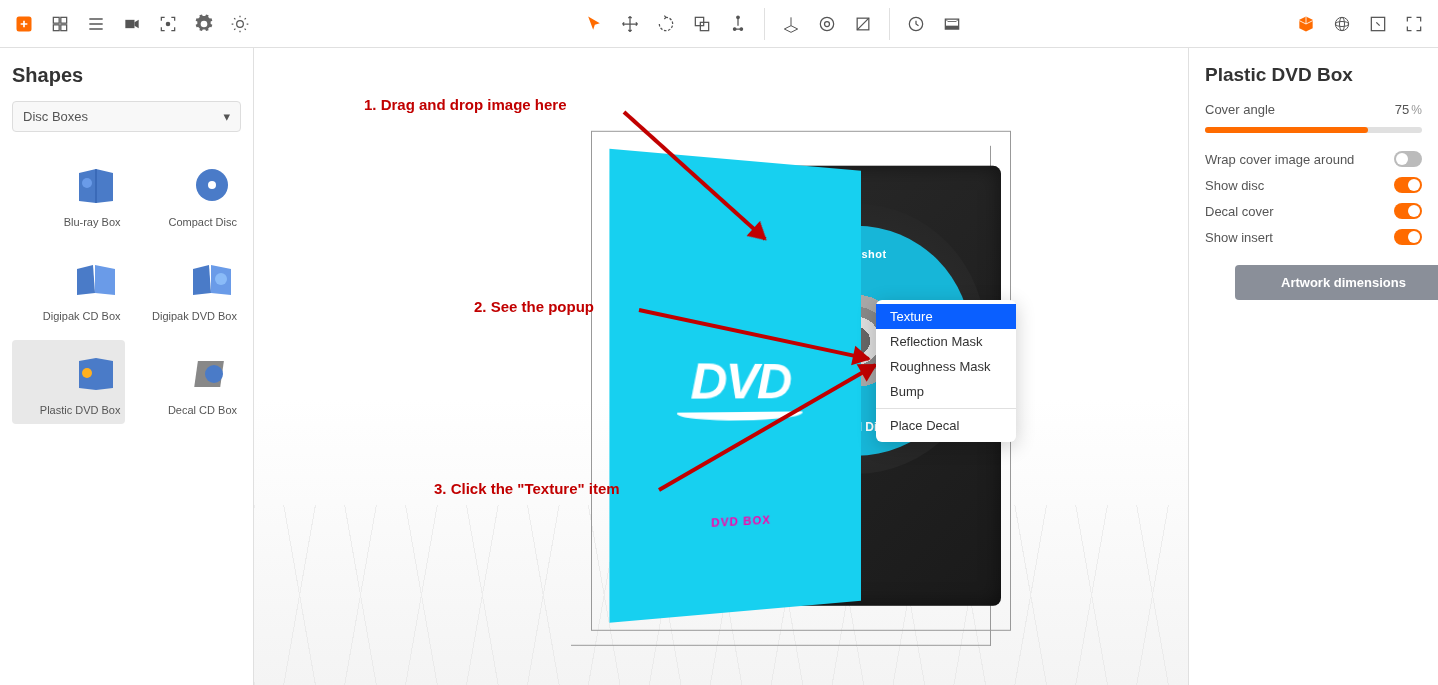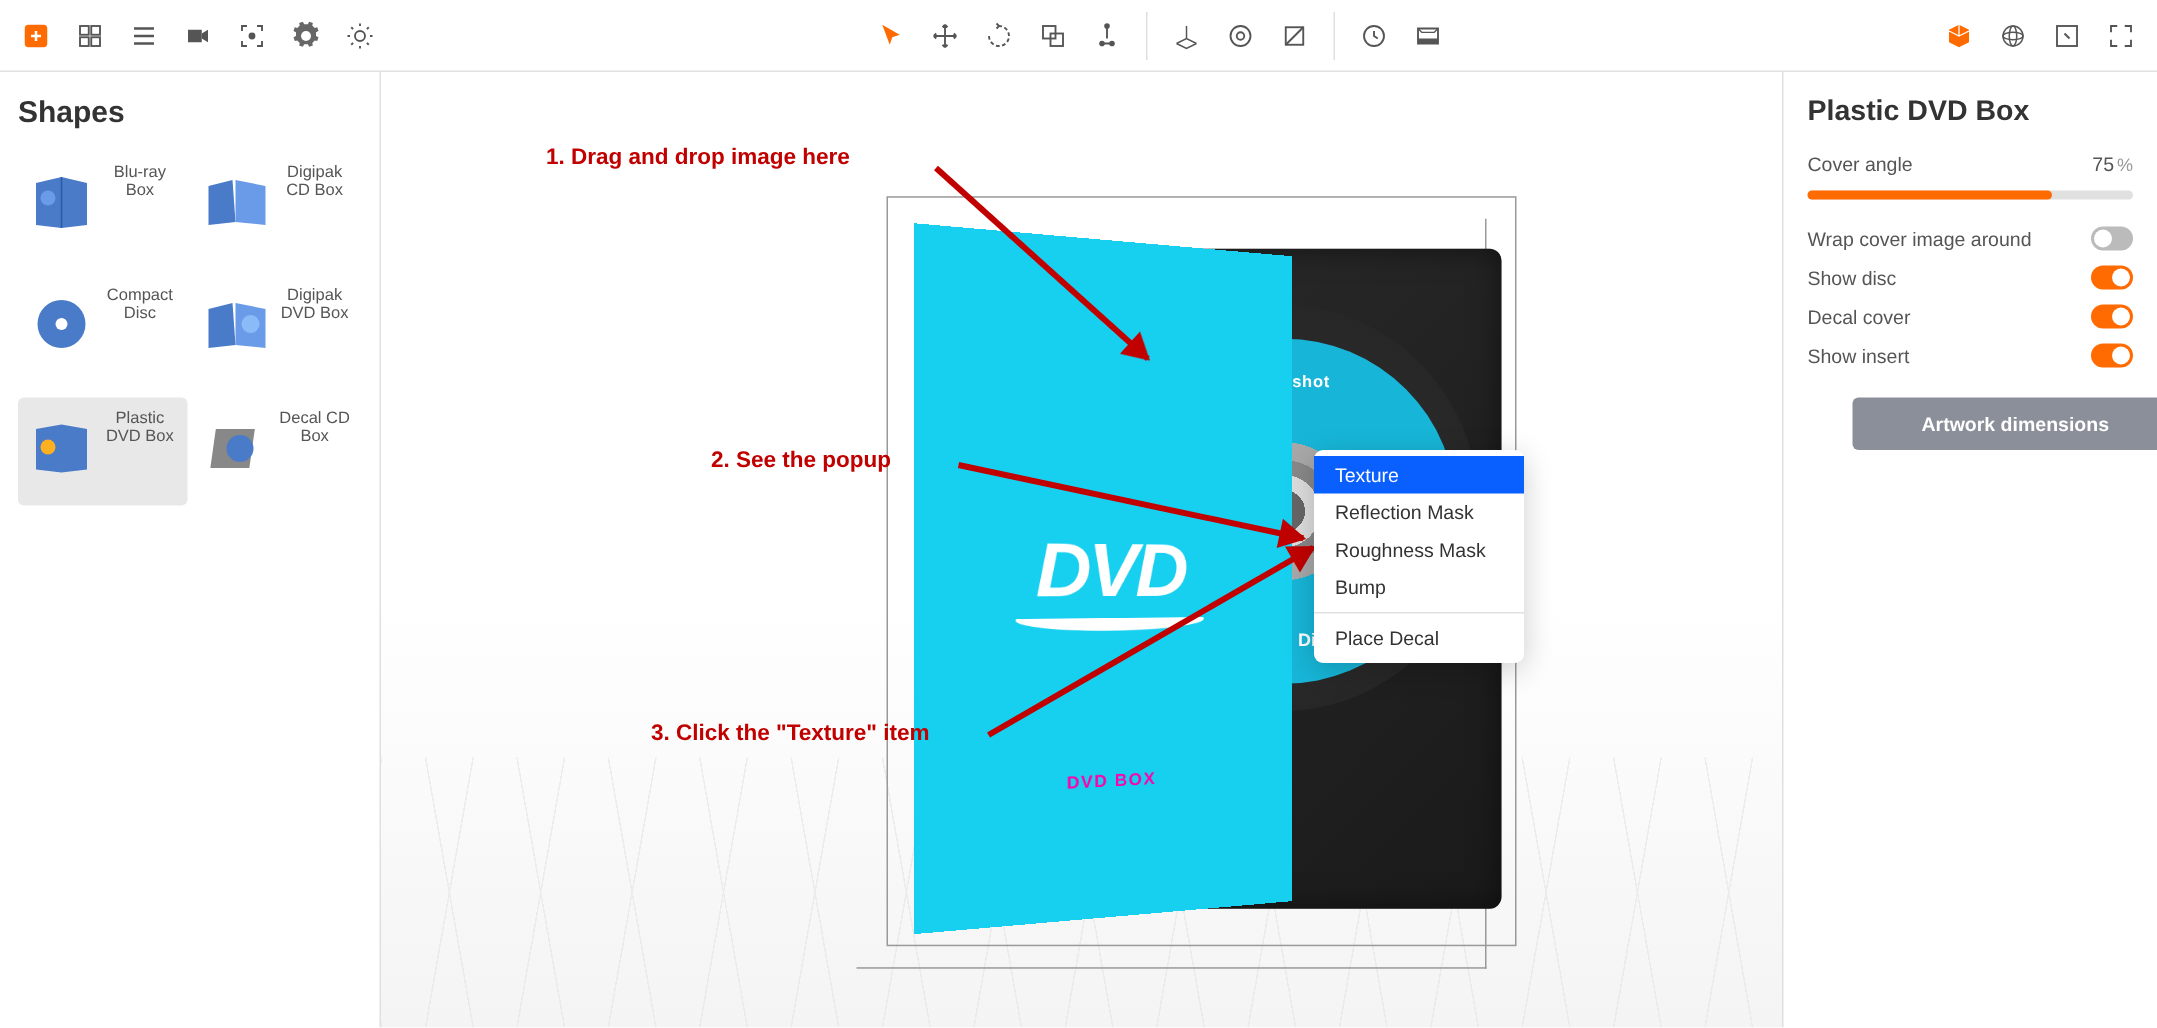--- a/index.html
+++ b/index.html
@@ -9,21 +9,21 @@
 .toolbar-spacer { flex: 1; }
 .toolbar-sep { width: 1px; height: 32px; background: #e0e0e0; margin: 0 6px; }
 .tool-btn { width: 32px; height: 32px; display: flex; align-items: center; justify-content: center; border-radius: 4px; cursor: pointer; color: #555; }
 .tool-btn.active { color: #ff6b00; }
 .tool-btn svg { width: 20px; height: 20px; }
 .main { display: flex; height: calc(100% - 48px); }
 .left-panel { width: 254px; border-right: 1px solid #e0e0e0; padding: 16px 12px; }
 .left-panel h2 { font-size: 20px; font-weight: 700; margin-bottom: 14px; }
 .dropdown { width: 100%; padding: 7px 10px; border: 1px solid #ddd; border-radius: 4px; background: #f8f8f8; font-size: 13px; color: #555; display: flex; justify-content: space-between; align-items: center; cursor: pointer; margin-bottom: 20px; }
 .shape-grid { display: grid; grid-template-columns: 1fr 1fr; gap: 10px 4px; }
-.shape-item { display: flex; flex-direction: row; align-items: flex-start; padding: 8px 4px; border-radius: 4px; cursor: pointer; }
+.shape-item { display: flex; flex-direction: column; align-items: flex-end; padding: 8px 4px; border-radius: 4px; cursor: pointer; }
 .shape-item.selected { background: #e8e8e8; }
 .shape-item .thumb { width: 50px; height: 50px; margin-bottom: 6px; display:flex; align-items:center; justify-content:center; }
 .shape-item .label { font-size: 11px; color: #555; text-align: center; }
 .viewport { flex: 1; position: relative; background: linear-gradient(to bottom, #fff 0%, #fff 55%, #f4f4f4 100%); overflow: hidden; }
 .right-panel { width: 250px; border-left: 1px solid #e0e0e0; padding: 16px; }
 .right-panel h2 { font-size: 19px; font-weight: 700; margin-bottom: 16px; }
 .prop-row { display: flex; justify-content: space-between; align-items: center; margin-bottom: 10px; font-size: 13px; color: #555; }
 .slider-track { height: 6px; background: #e0e0e0; border-radius: 3px; margin-bottom: 18px; position: relative; }
 .slider-fill { height: 100%; background: #ff6b00; border-radius: 3px; }
 .toggle { width: 28px; height: 16px; border-radius: 8px; position: relative; cursor: pointer; }
@@ -194,48 +194,52 @@
           <path d="M4 9V4h5M20 9V4h-5M4 15v5h5M20 15v5h-5"></path>
         </svg>
       </div>
   </div>
 </div>
 
 <div class="main">
 
   <div class="left-panel">
     <h2>Shapes</h2>
+    <div class="dropdown">
+      <span>Disc Boxes</span>
+      <span>▾</span>
+    </div>
     <div class="shape-grid" id="shape-grid">
         <div class="shape-item">
           <div class="thumb">
             <svg width="50" height="40" viewBox="0 0 50 40">
               <path d="M8 8 L25 4 L42 8 L42 36 L25 38 L8 36 Z" fill="#4a7bc8"></path>
               <path d="M25 4 L25 38" stroke="#2a5ba8" stroke-width="1"></path>
               <circle cx="16" cy="18" r="5" fill="#6a9be8"></circle>
             </svg>
           </div>
           <div class="label">Blu-ray Box</div>
         </div>
         <div class="shape-item">
           <div class="thumb">
             <svg width="50" height="40" viewBox="0 0 50 40">
+              <ellipse cx="25" cy="20" rx="16" ry="16" fill="#4a7bc8"></ellipse>
+              <ellipse cx="25" cy="20" rx="4" ry="4" fill="#fff"></ellipse>
+            </svg>
+          </div>
+          <div class="label">Compact Disc</div>
+        </div>
+        <div class="shape-item">
+          <div class="thumb">
+            <svg width="50" height="40" viewBox="0 0 50 40">
               <path d="M6 10 L22 6 L24 34 L6 36 Z" fill="#4a7bc8"></path>
               <path d="M24 6 L44 10 L44 36 L24 34 Z" fill="#6a9be8"></path>
             </svg>
           </div>
           <div class="label">Digipak CD Box</div>
-        </div>
-        <div class="shape-item">
-          <div class="thumb">
-            <svg width="50" height="40" viewBox="0 0 50 40">
-              <ellipse cx="25" cy="20" rx="16" ry="16" fill="#4a7bc8"></ellipse>
-              <ellipse cx="25" cy="20" rx="4" ry="4" fill="#fff"></ellipse>
-            </svg>
-          </div>
-          <div class="label">Compact Disc</div>
         </div>
         <div class="shape-item">
           <div class="thumb">
             <svg width="50" height="40" viewBox="0 0 50 40">
               <path d="M6 10 L22 6 L24 34 L6 36 Z" fill="#4a7bc8"></path>
               <path d="M24 6 L44 10 L44 36 L24 34 Z" fill="#6a9be8"></path>
               <circle cx="34" cy="20" r="6" fill="#8abbf8"></circle>
             </svg>
           </div>
           <div class="label">Digipak DVD Box</div>

